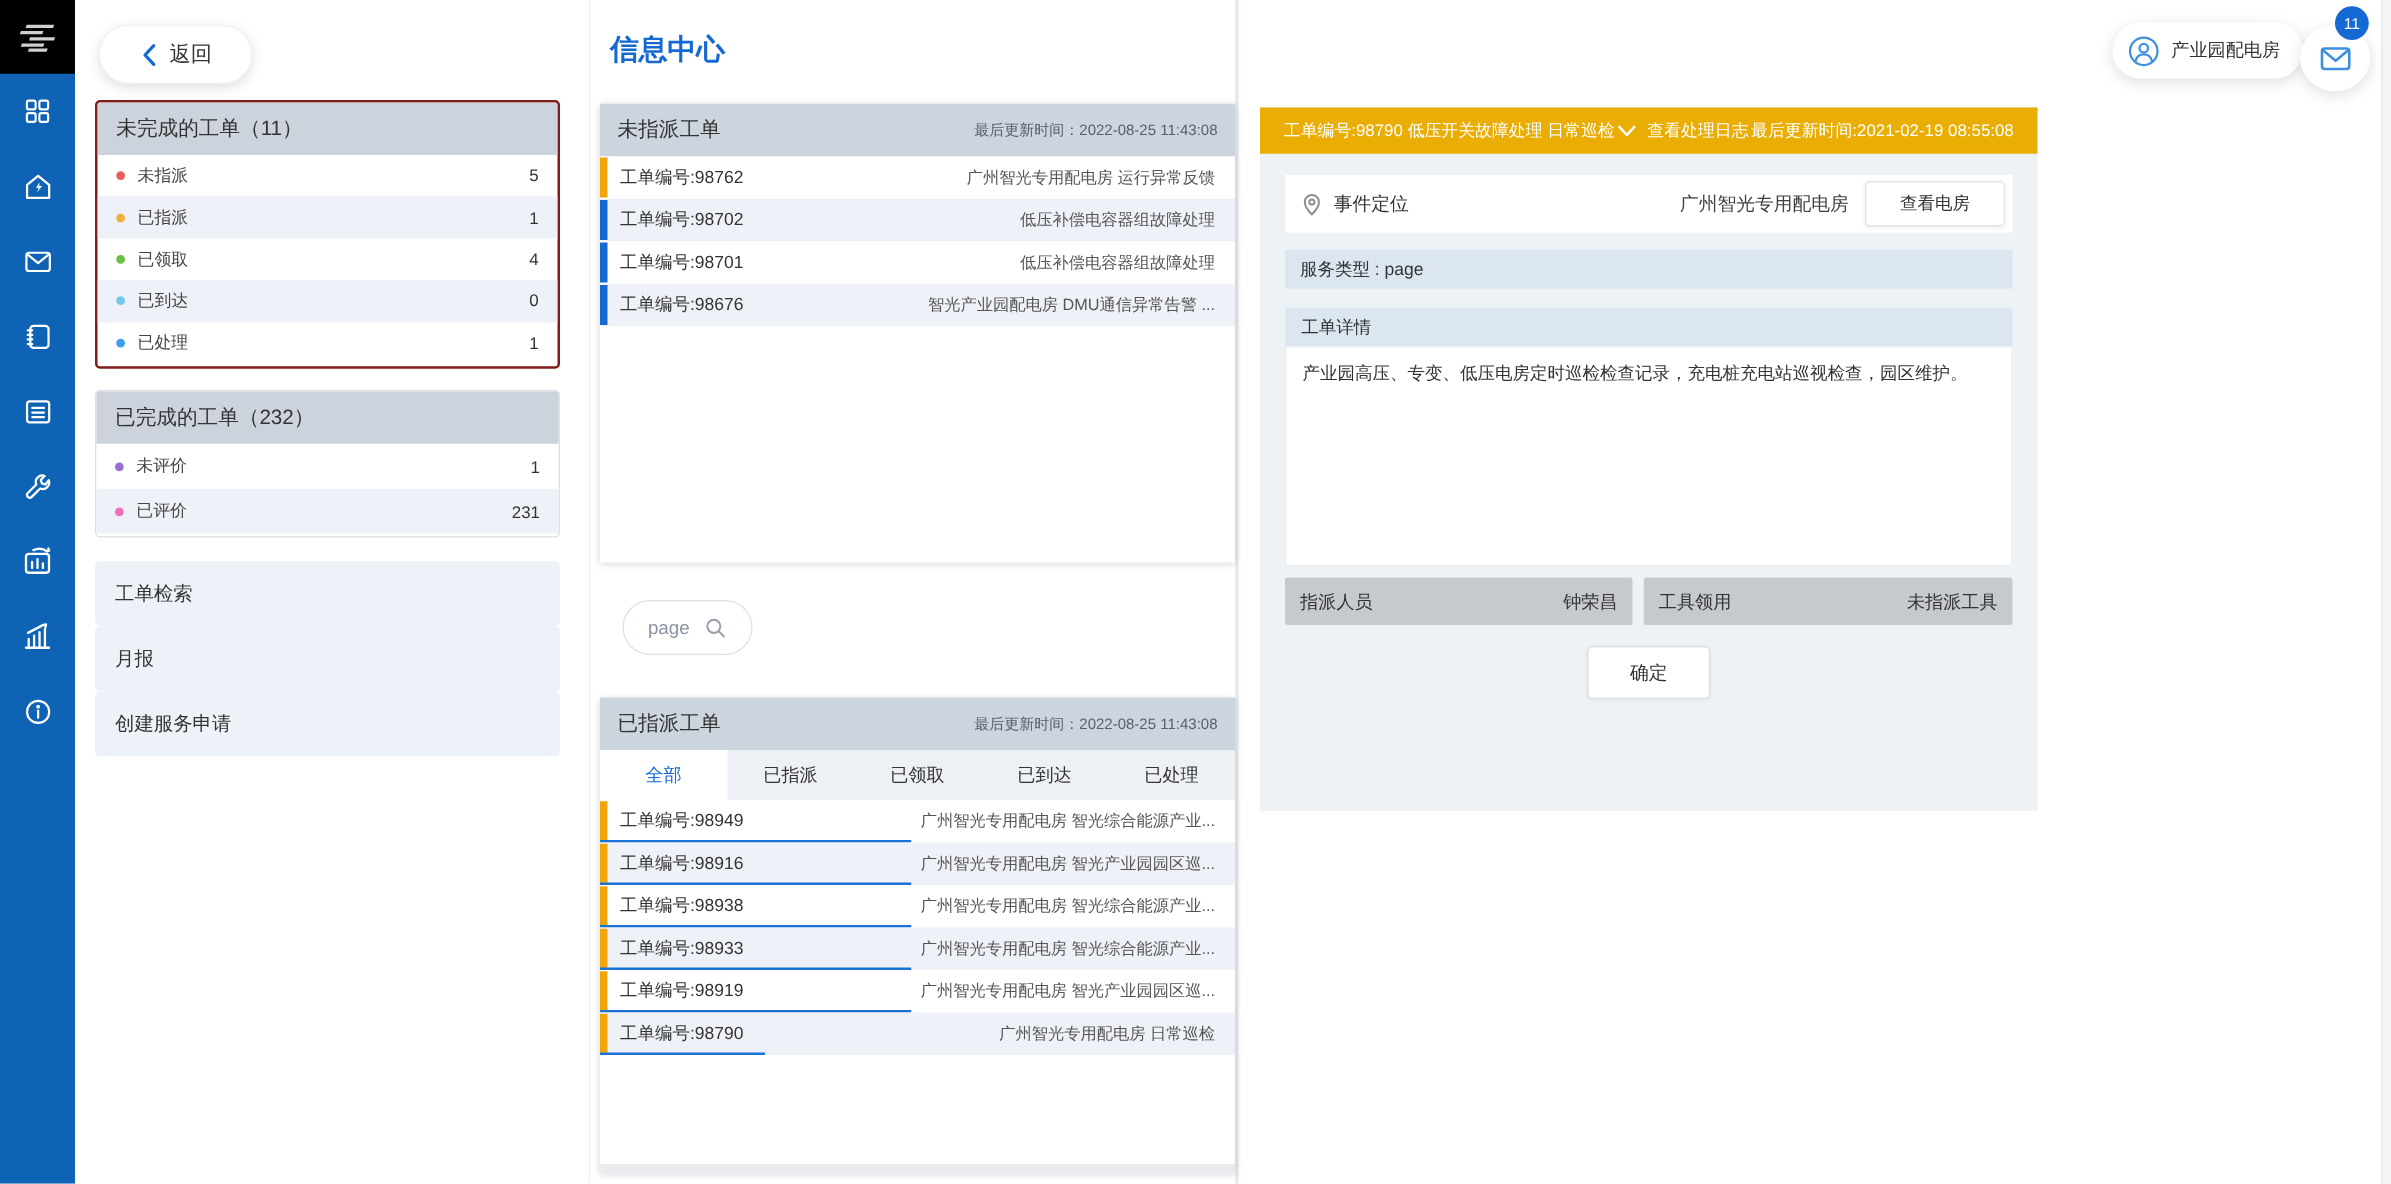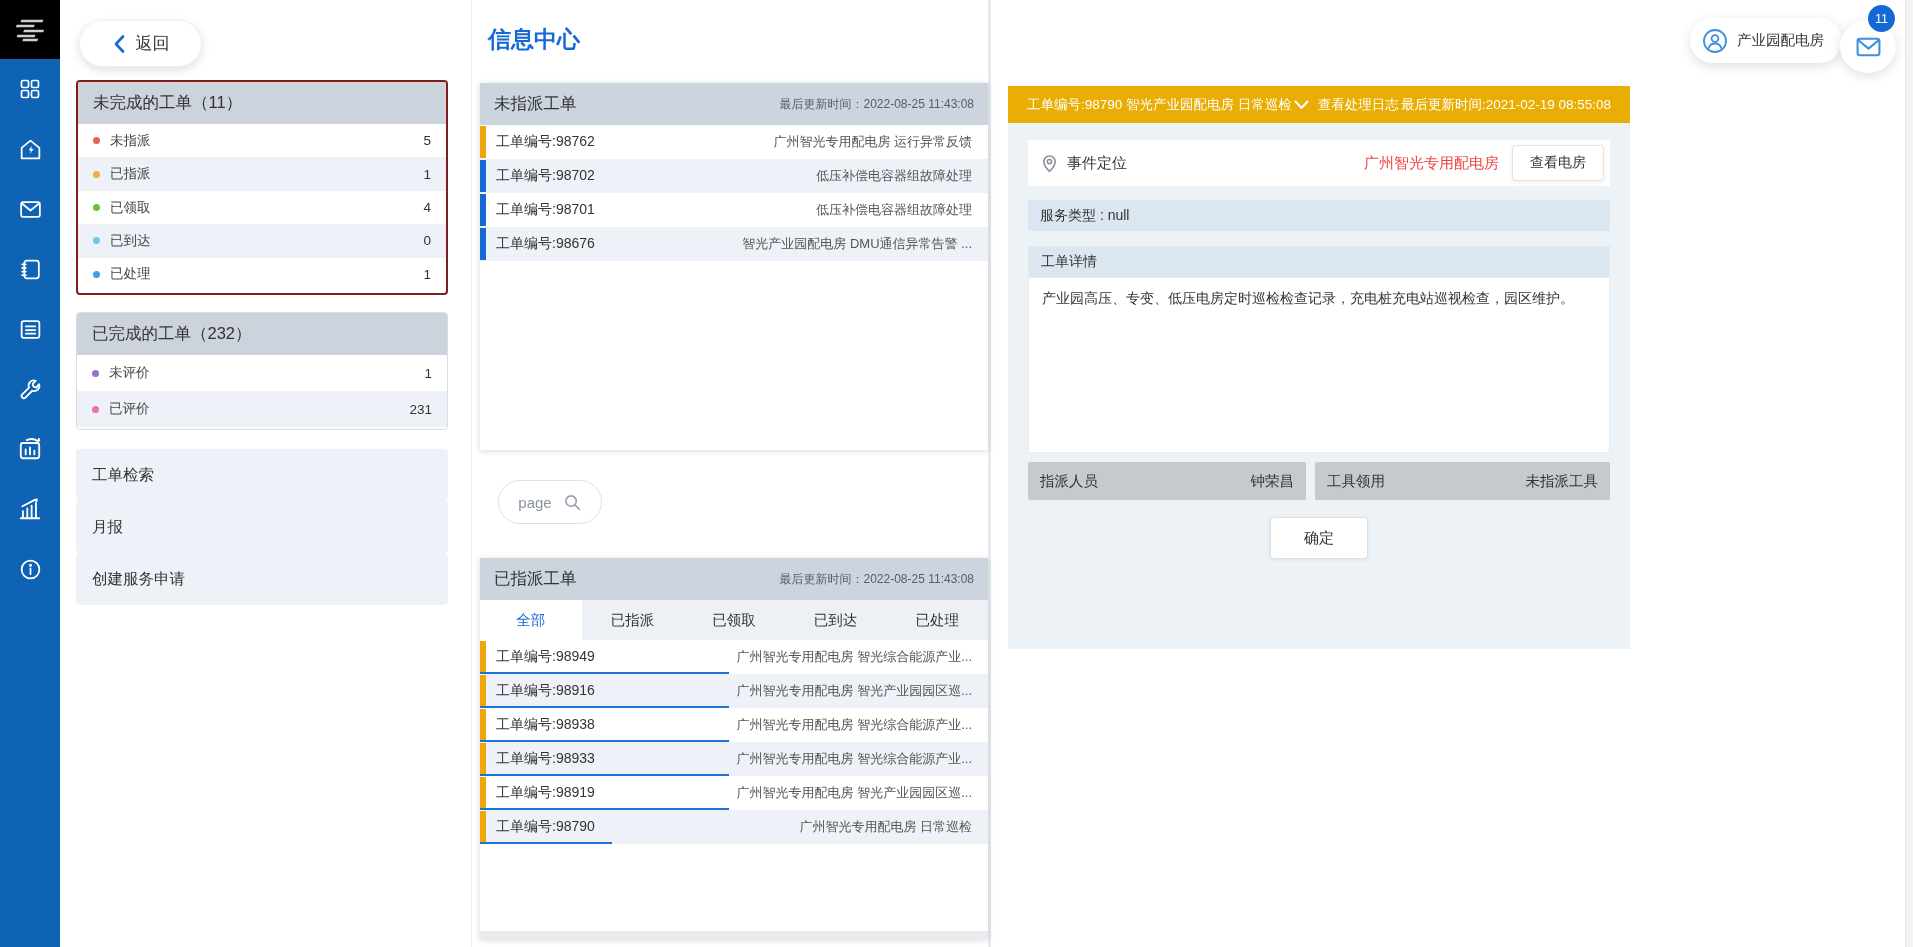--- a/index.html
+++ b/index.html
@@ -66,22 +66,22 @@
   .h-scroll { position:absolute; left:0; top:931px; width:508px; height:8px; background:#e9ebee; }
 
   
   .right { position:absolute; left:1008px; top:86px; width:622px; height:563px; background:#edf2f7; }
   .banner { height:37px; display:flex; align-items:center; justify-content:space-between; padding:0 19px;
             color:#fff; font-size:13.5px; }
   .banner-log { display:flex; align-items:center; gap:9px; cursor:pointer; }
   .r-content { padding:17px 20px 0 20px; }
   .loc-bar { height:46px; background:#fff; display:flex; align-items:center; padding:0 6px 0 13px; }
   .loc-label { font-size:15px; color:#333; margin-left:9px; }
-  .loc-value { margin-left:auto; font-size:15px; color:#ef4444; margin-right:13px; }
-  .loc-btn { width:92px; height:36px; background:#fff; border:1px solid #e2e2e2; border-radius:4px;
+  .loc-value { margin-left:auto; font-size:15px; color:#404040; margin-right:13px; }
+  .loc-btn { width:112px; height:36px; background:#fff; border:1px solid #e2e2e2; border-radius:4px;
              box-shadow:0 1px 4px rgba(0,0,0,.08); font-size:14px; color:#333; display:flex;
              align-items:center; justify-content:center; cursor:pointer; }
   .svc-bar { margin-top:14px; height:31px; background:#dce6f0; display:flex; align-items:center;
              padding:0 12px; font-size:14px; color:#333; }
   table.dtable { border-collapse:collapse; width:494px; background:#fff; }
   .dtable th, .dtable td { border:1px solid #dfe5eb; text-align:center; font-weight:normal; color:#333; }
   .dtable th { height:31px; font-size:14px; background:#fbfcfd; }
   .dtable td { height:53px; font-size:15px; }
   .col-time { width:245px; } .col-contact { width:80px; } .col-phone { width:169px; }
   .details-label { margin-top:15px; height:31px; background:#dce6f0; display:flex; align-items:center;
@@ -334,42 +334,42 @@
           <span class="wo-id">工单编号:98790</span>
           <span class="wo-desc">广州智光专用配电房 日常巡检</span>
         </div>
       </div>
     </div>
     <div class="h-scroll" style="position:absolute;"></div>
   </div>
 
   <div class="right">
     <div class="banner" style="background: rgb(233, 173, 4);">
-      <span>工单编号:98790 智光产业园配电房 日常巡检</span>
+      <span>工单编号:98790 低压开关故障处理 日常巡检</span>
       <span class="banner-log">
         <svg width="15" height="10" viewBox="0 0 15 10" fill="none" stroke="#fff" stroke-width="2" stroke-linecap="round" stroke-linejoin="round">
             <path d="M1.5 1.5 L7.5 8 L13.5 1.5"></path>
           </svg>
         <span>查看处理日志</span>
       </span>
       <span>最后更新时间:2021-02-19 08:55:08</span>
     </div>
 
     <div class="r-content">
       <div class="loc-bar">
         <svg class="gray" width="17" height="19" viewBox="0 0 18 20" style="stroke:#8a8f98">
             <path d="M9 18.5 C9 18.5 15 12.7 15 8 a6 6 0 1 0 -12 0 C3 12.7 9 18.5 9 18.5 Z"></path>
             <circle cx="9" cy="8" r="2.2"></circle>
           </svg>
         <span class="loc-label">事件定位</span>
         <span class="loc-value">广州智光专用配电房</span>
         <div class="loc-btn">查看电房</div>
       </div>
 
-      <div class="svc-bar">服务类型 : null</div>
+      <div class="svc-bar">服务类型 : page</div>
 
 
       <div class="details-label">工单详情</div>
       <div class="details-body">产业园高压、专变、低压电房定时巡检检查记录，充电桩充电站巡视检查，园区维护。</div>
 
       <div class="assign-row">
         <div class="assign-bar a-left">
           <span>指派人员</span>
           <span class="a-val">钟荣昌</span>
         </div>

